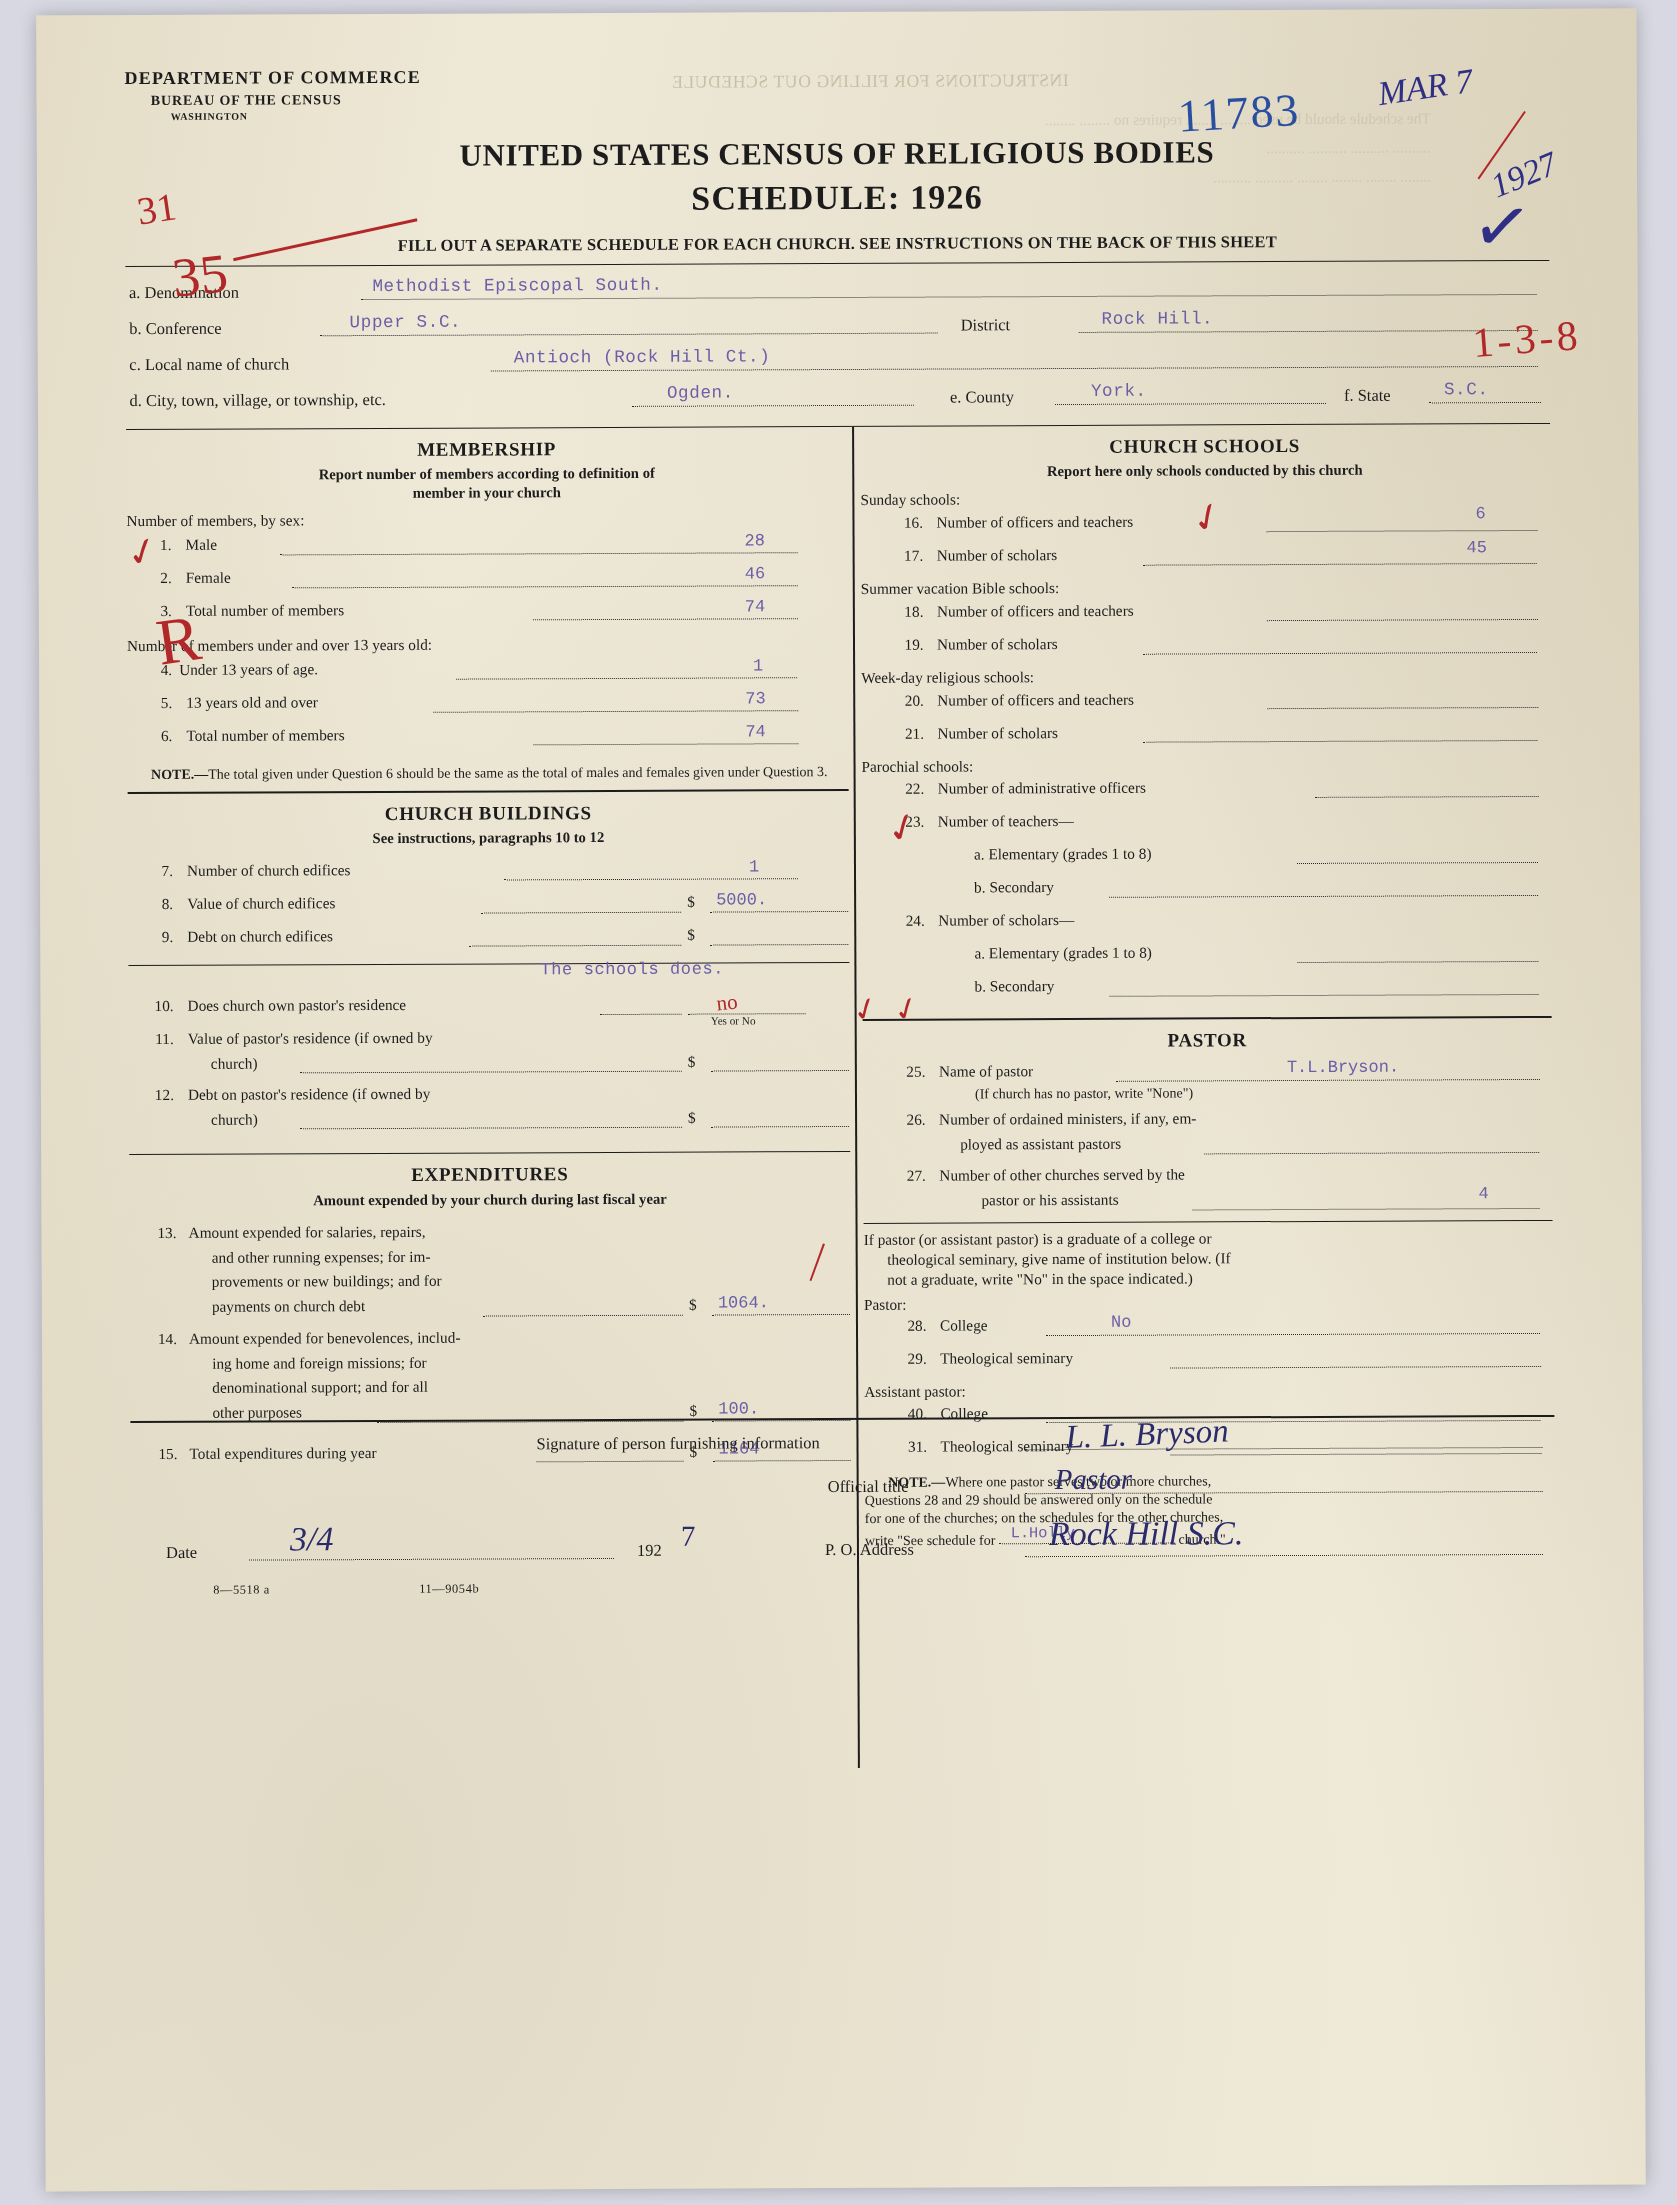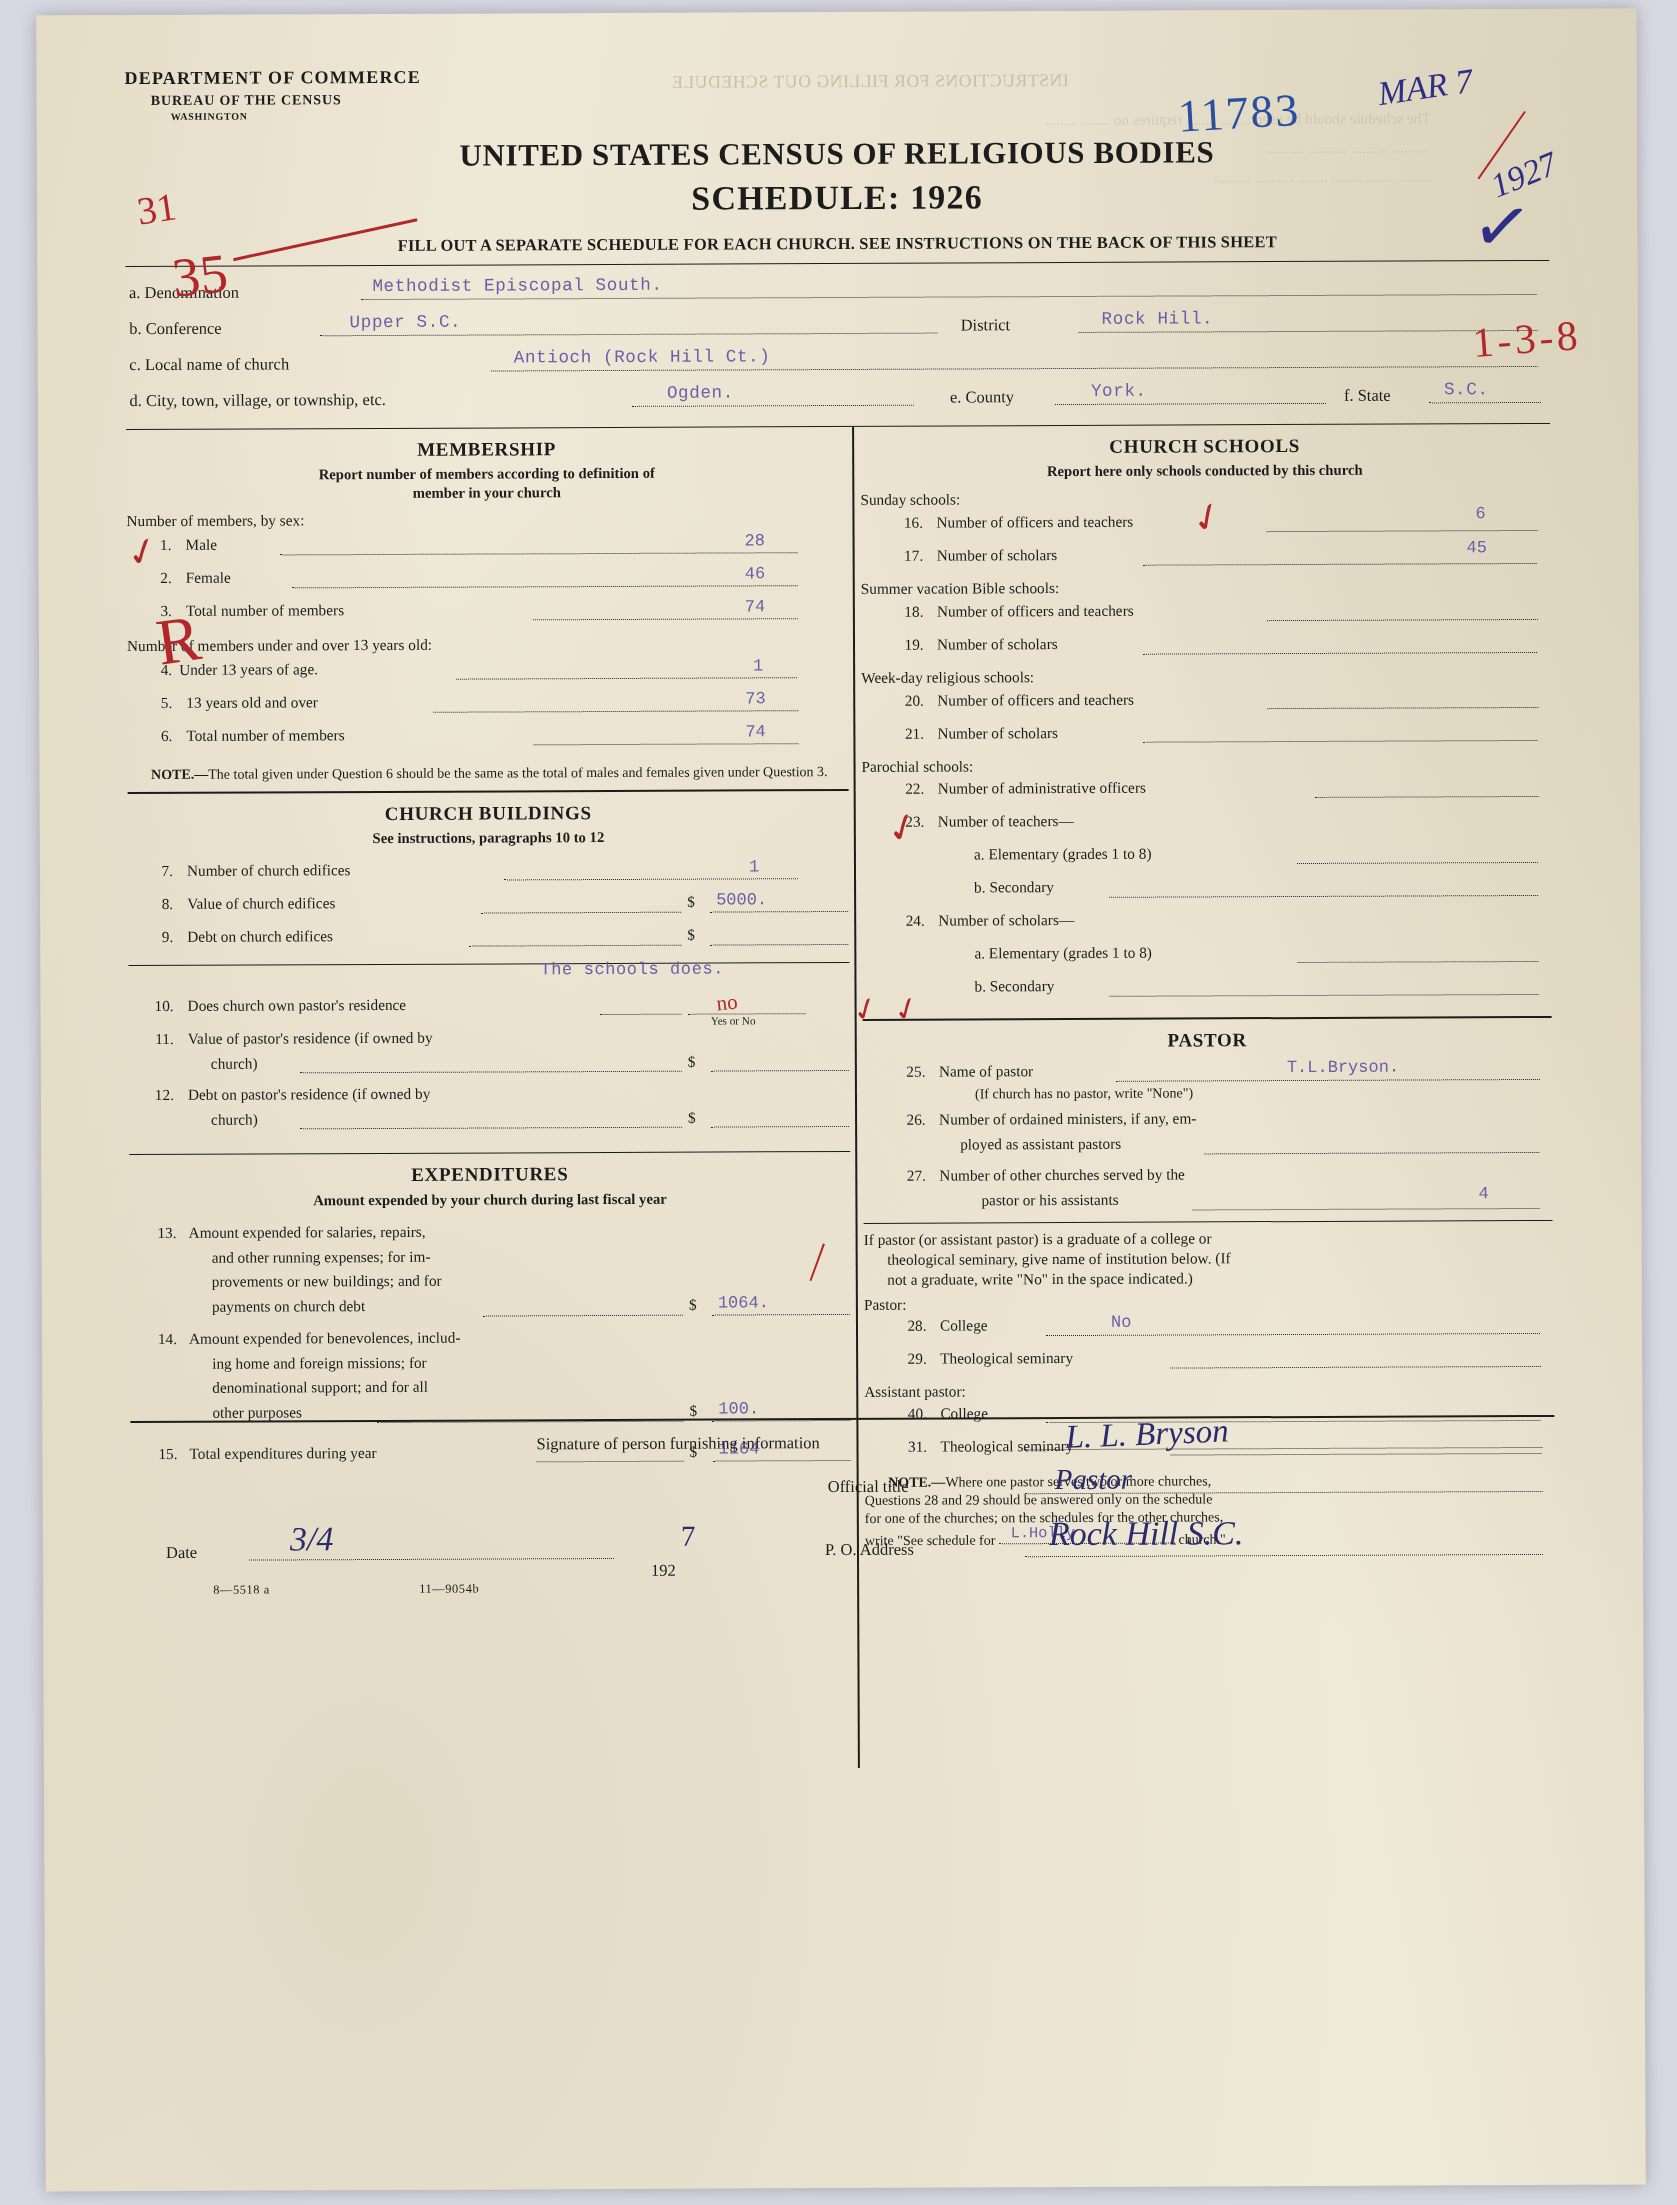--- a/index.html
+++ b/index.html
@@ -485,21 +485,21 @@
         <div class="fline">
           <span style="position:absolute;left:697px;top:5.9px;">Official title</span>
           <span class="dots" style="left:894px;top:3.5px;width:518px;"></span>
           <span class="sig" style="left:924px;top:-7px;font-size:29px;font-style:italic;">Pastor</span>
         </div>
 
         <div class="fline" style="height:65px;">
           <span style="position:absolute;left:35px;top:25px;">Date</span>
           <span class="dots" style="left:118px;top:22.4px;width:365px;"></span>
           <span class="sig" style="left:159px;top:3.5px;font-size:34px;font-style:italic;text-align:center;">3/4</span>
-          <span style="position:absolute;left:520px;top:25px;margin-top:20px;">192</span>
+          <span style="position:absolute;left:506px;top:25px;">192</span>
           <span class="sig" style="left:550px;top:4.7px;font-size:29px;">7</span>
           <span style="position:absolute;left:694px;top:25px;">P. O. Address</span>
           <span class="dots" style="left:894px;top:22.4px;width:518px;"></span>
           <span class="sig" style="left:918px;top:1.2px;font-size:34px;font-style:italic;">Rock Hill S.C.</span>
         </div>
 
         <div style="position:relative;height:23.5px;">
           <span class="smallnum" style="position:absolute;left:82px;top:0;">8—5518 a</span>
           <span class="smallnum" style="position:absolute;left:288px;top:0;">11—9054b</span>
         </div>

